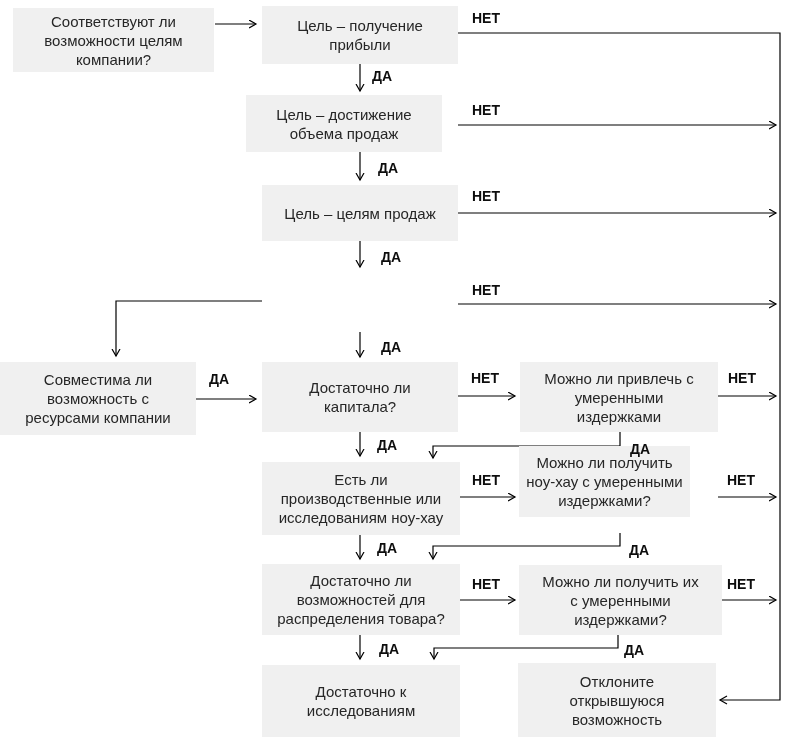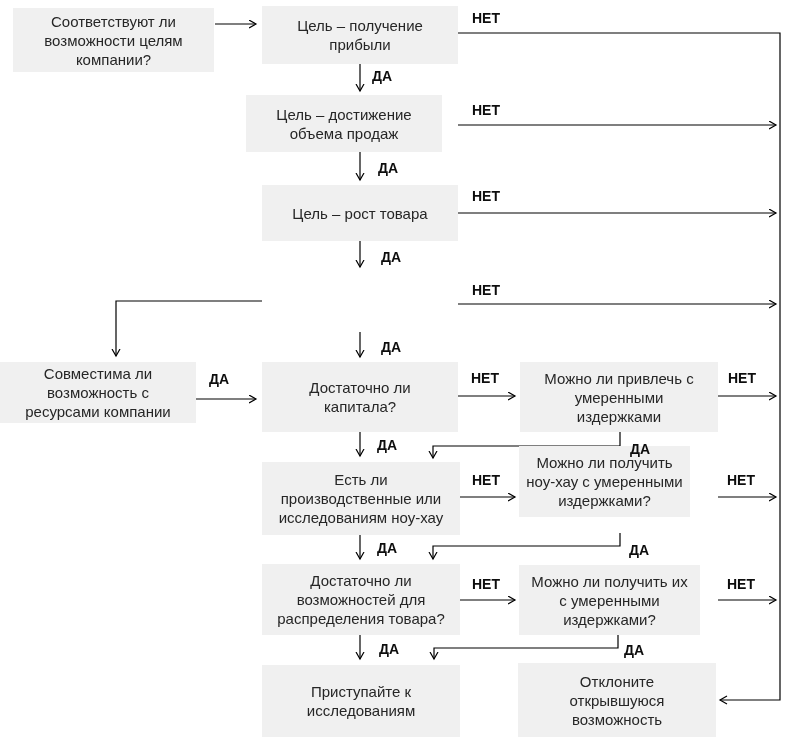--- a/index.html
+++ b/index.html
@@ -81,42 +81,42 @@
     <path d="M618,635 V648 H434 V659" marker-end="url(#arr)"></path>
   </svg>
 
   <div class="node" style="left:13px;top:8px;width:201px;height:64px">Соответствуют ли
 возможности целям
 компании?</div>
   <div class="node" style="left:262px;top:6px;width:196px;height:58px">Цель – получение
 прибыли</div>
   <div class="node" style="left:246px;top:95px;width:196px;height:57px">Цель – достижение
 объема продаж</div>
-  <div class="node" style="left:262px;top:185px;width:196px;height:56px">Цель – рост товара</div>
-  <div class="node" style="left:0px;top:362px;width:196px;height:61px">Совместима ли
+  <div class="node" style="left:262px;top:185px;width:196px;height:56px">Цель – целям продаж</div>
+  <div class="node" style="left:0px;top:362px;width:196px;height:73px">Совместима ли
 возможность с
 ресурсами компании</div>
   <div class="node" style="left:262px;top:362px;width:196px;height:70px">Достаточно ли
 капитала?</div>
   <div class="node" style="left:520px;top:362px;width:198px;height:70px">Можно ли привлечь с
 умеренными
 издержками</div>
   <div class="node" style="left:262px;top:462px;width:198px;height:73px">Есть ли
 производственные или
 исследованиям ноу-хау</div>
   <div class="node" style="left:519px;top:446px;width:171px;height:71px">Можно ли получить
 ноу-хау с умеренными
 издержками?</div>
   <div class="node" style="left:262px;top:564px;width:198px;height:71px">Достаточно ли
 возможностей для
 распределения товара?</div>
-  <div class="node" style="left:519px;top:565px;width:181px;height:70px">Можно ли получить их
+  <div class="node" style="left:519px;top:565px;width:203px;height:70px">Можно ли получить их
 с умеренными
 издержками?</div>
-  <div class="node" style="left:262px;top:665px;width:198px;height:72px">Приступайте к
+  <div class="node" style="left:262px;top:665px;width:198px;height:72px">Достаточно к
 исследованиям</div>
   <div class="node" style="left:518px;top:663px;width:198px;height:74px">Отклоните
 открывшуюся
 возможность</div>
 
   <span class="lbl" style="left:372px;top:66px">ДА</span>
   <span class="lbl" style="left:378px;top:158px">ДА</span>
   <span class="lbl" style="left:381px;top:247px">ДА</span>
   <span class="lbl" style="left:381px;top:337px">ДА</span>
   <span class="lbl" style="left:209px;top:369px">ДА</span>

